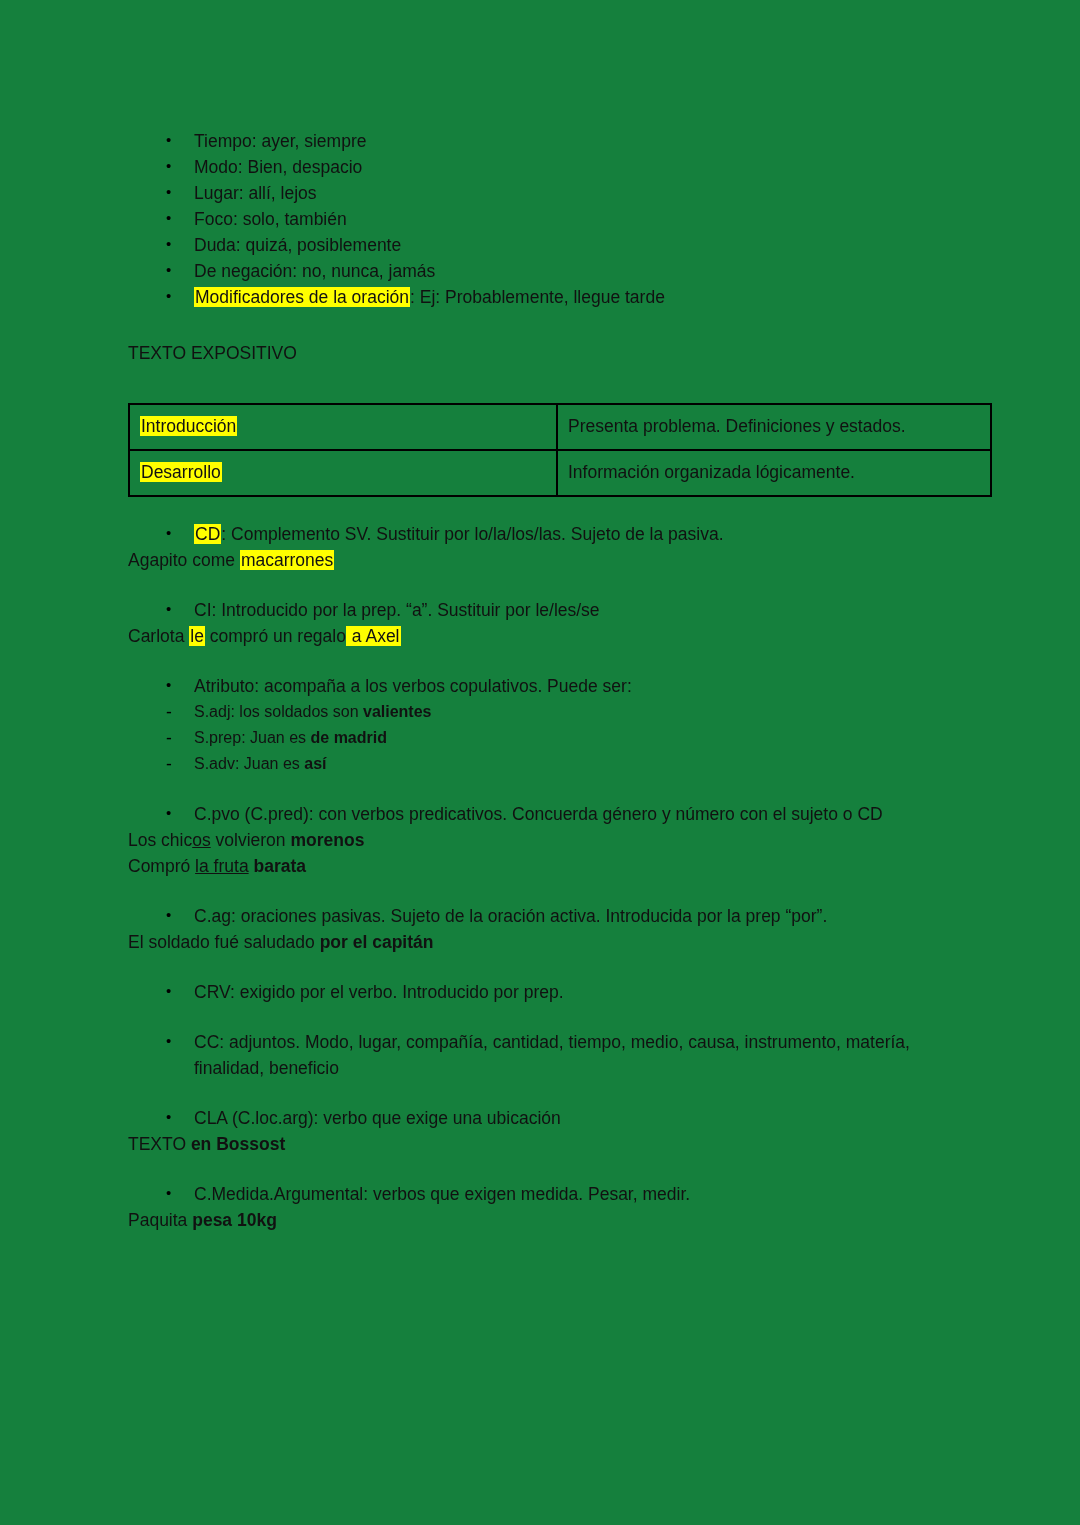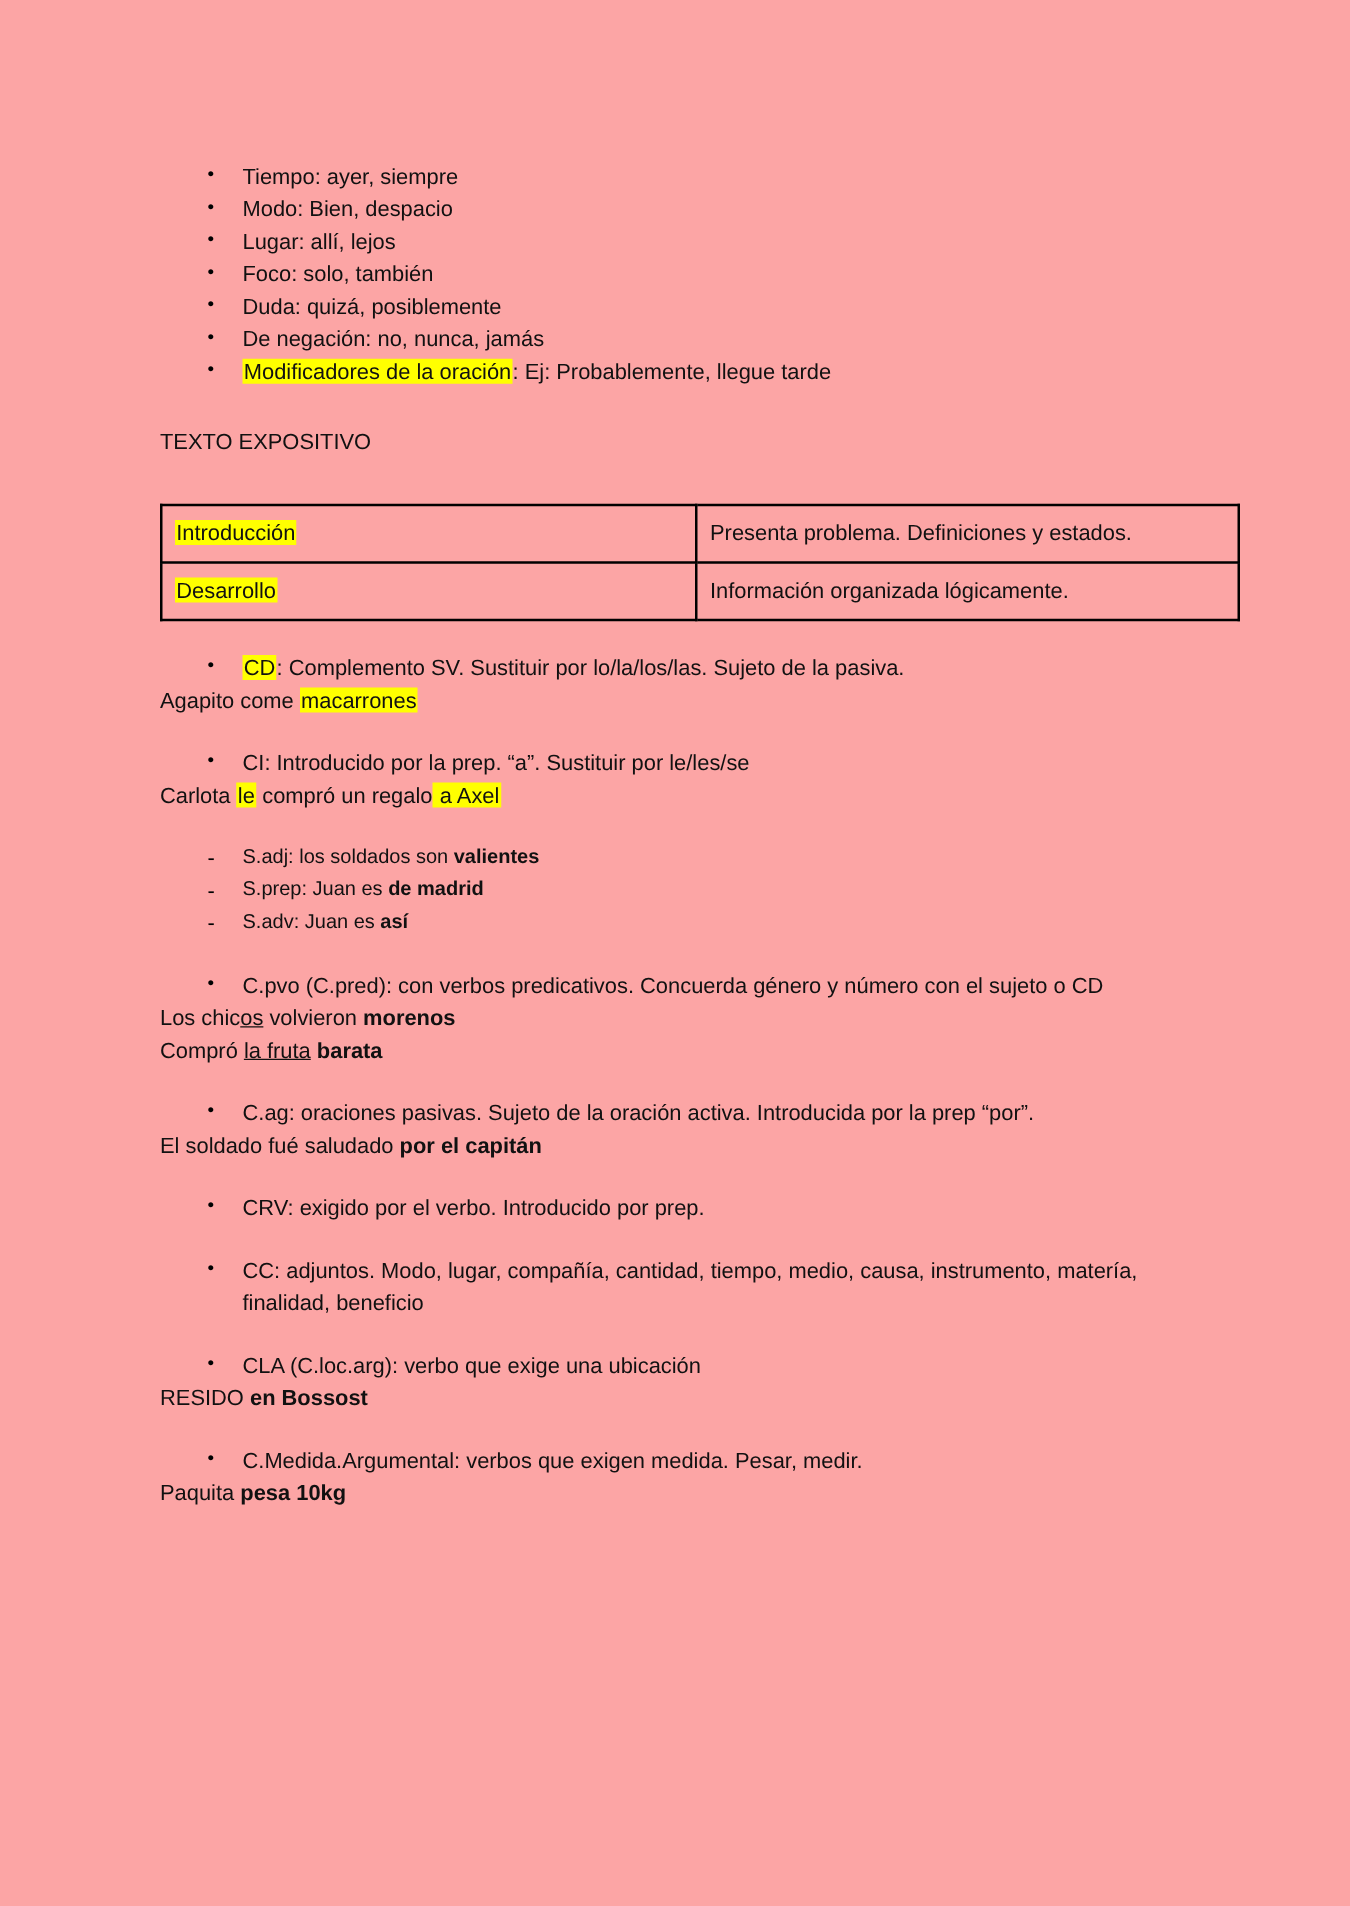--- a/index.html
+++ b/index.html
@@ -14,21 +14,21 @@
     color: #000000;
     position: relative;
     overflow: hidden;
   }
   .page {
     position: absolute;
     left: 0;
     top: 0;
     width: 1080px;
     height: 1525px;
-    background: #fca5a5;
+    background: #15803d;
   }
   .content {
     position: absolute;
     left: 128px;
     top: 128px;
     width: 824px;
   }
 
   
   .line {
@@ -171,20 +171,21 @@
       <div class="bullet-item"><span class="hl">CD</span><span>: Complemento SV. Sustituir por lo/la/los/las. Sujeto de la pasiva.</span></div>
       <div class="line flush"><span>Agapito come </span><span class="hl">macarrones</span></div>
     </div>
 
     <div class="sect">
       <div class="bullet-item">CI: Introducido por la prep. “a”. Sustituir por le/les/se</div>
       <div class="line flush"><span>Carlota </span><span class="hl">le</span><span> compró un regalo</span><span class="hl"> a Axel</span></div>
     </div>
 
     <div class="sect">
+      <div class="bullet-item">Atributo: acompaña a los verbos copulativos. Puede ser:</div>
       <div class="dash-item"><span>S.adj: los soldados son </span><span class="b">valientes</span></div>
       <div class="dash-item"><span>S.prep: Juan es </span><span class="b">de madrid</span></div>
       <div class="dash-item"><span>S.adv: Juan es </span><span class="b">así</span></div>
     </div>
 
     <div class="sect">
       <div class="bullet-item">C.pvo (C.pred): con verbos predicativos. Concuerda género y número con el sujeto o CD</div>
       <div class="line flush"><span>Los chic</span><span class="u">os</span><span> volvieron </span><span class="b">morenos</span></div>
       <div class="line flush"><span>Compró </span><span class="u">la fruta</span><span> </span><span class="b">barata</span></div>
     </div>
@@ -197,21 +198,21 @@
     <div class="sect">
       <div class="bullet-item">CRV: exigido por el verbo. Introducido por prep.</div>
     </div>
 
     <div class="sect">
       <div class="bullet-item">CC: adjuntos. Modo, lugar, compañía, cantidad, tiempo, medio, causa, instrumento, matería, finalidad, beneficio</div>
     </div>
 
     <div class="sect">
       <div class="bullet-item">CLA (C.loc.arg): verbo que exige una ubicación</div>
-      <div class="line flush"><span>RESIDO </span><span class="b">en Bossost</span></div>
+      <div class="line flush"><span>TEXTO </span><span class="b">en Bossost</span></div>
     </div>
 
     <div class="sect">
       <div class="bullet-item">C.Medida.Argumental: verbos que exigen medida. Pesar, medir.</div>
       <div class="line flush"><span>Paquita </span><span class="b">pesa 10kg</span></div>
     </div>
 
   </div>
 </div>
 

